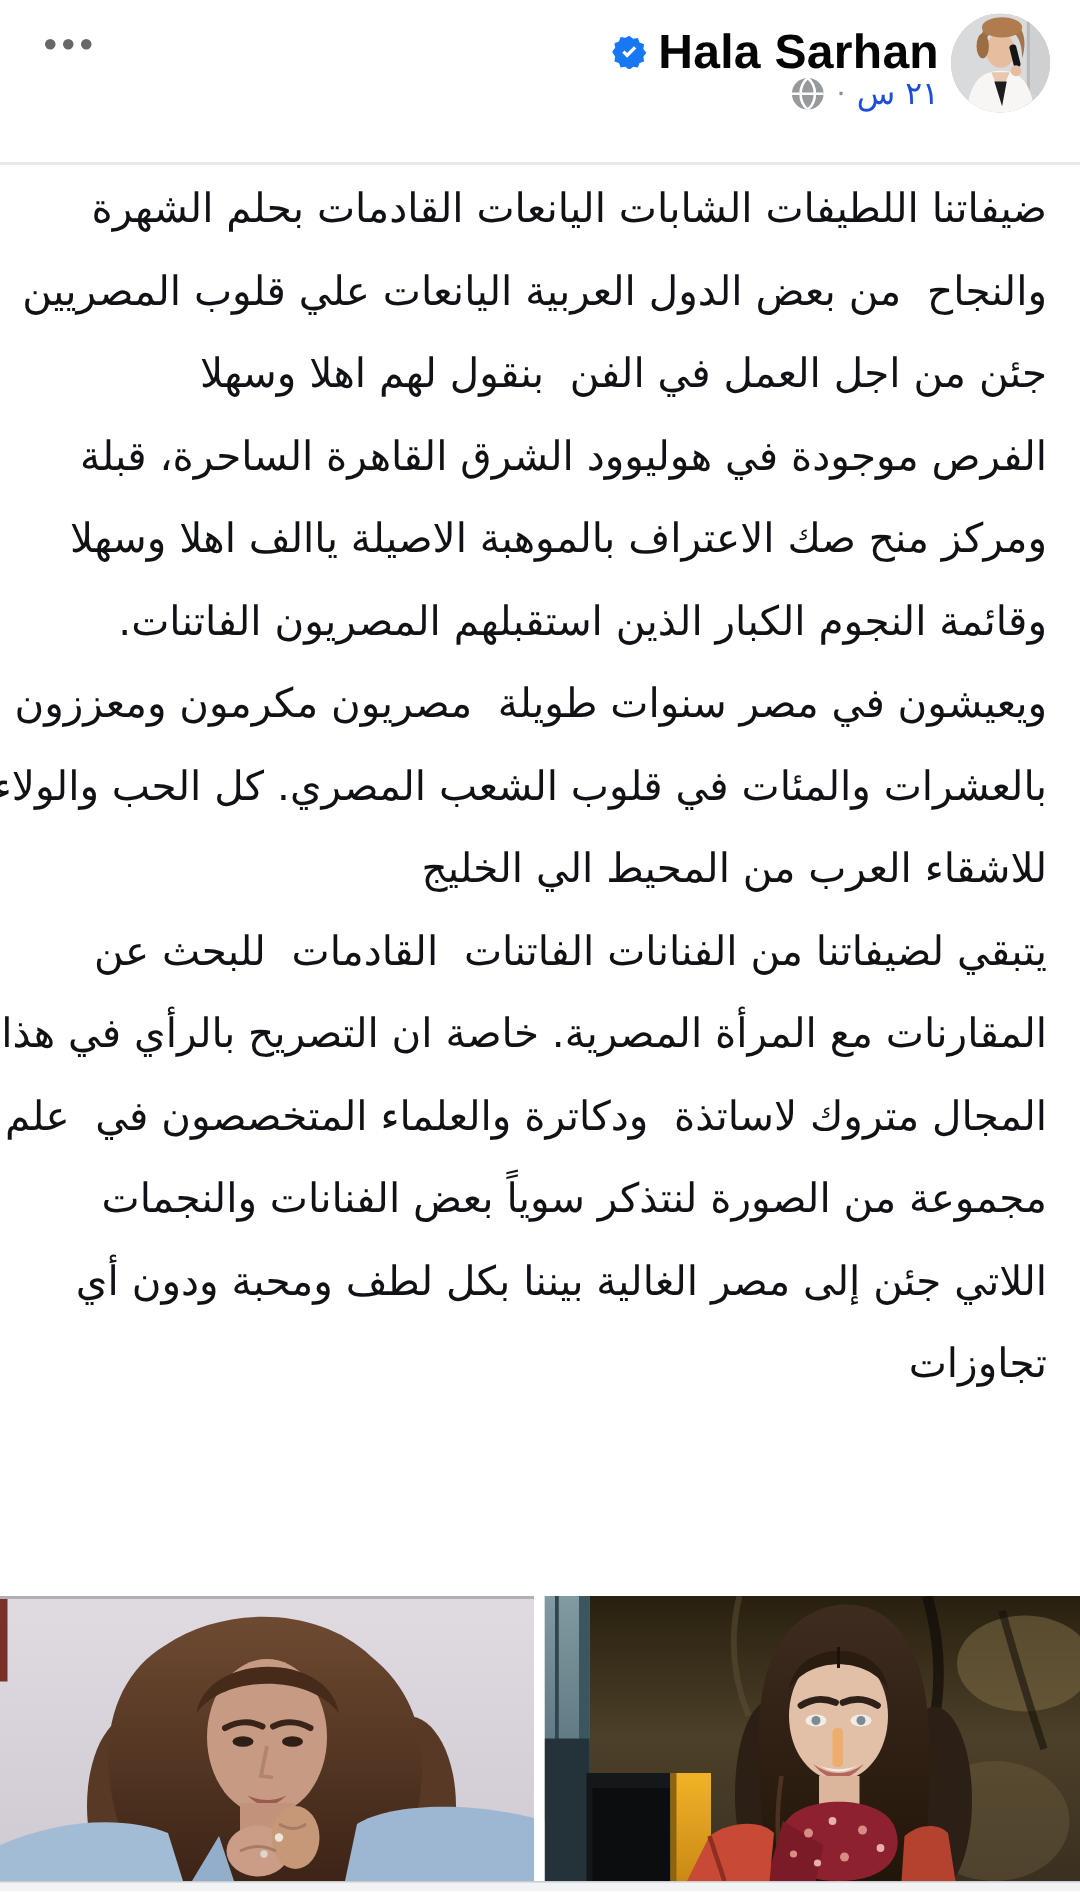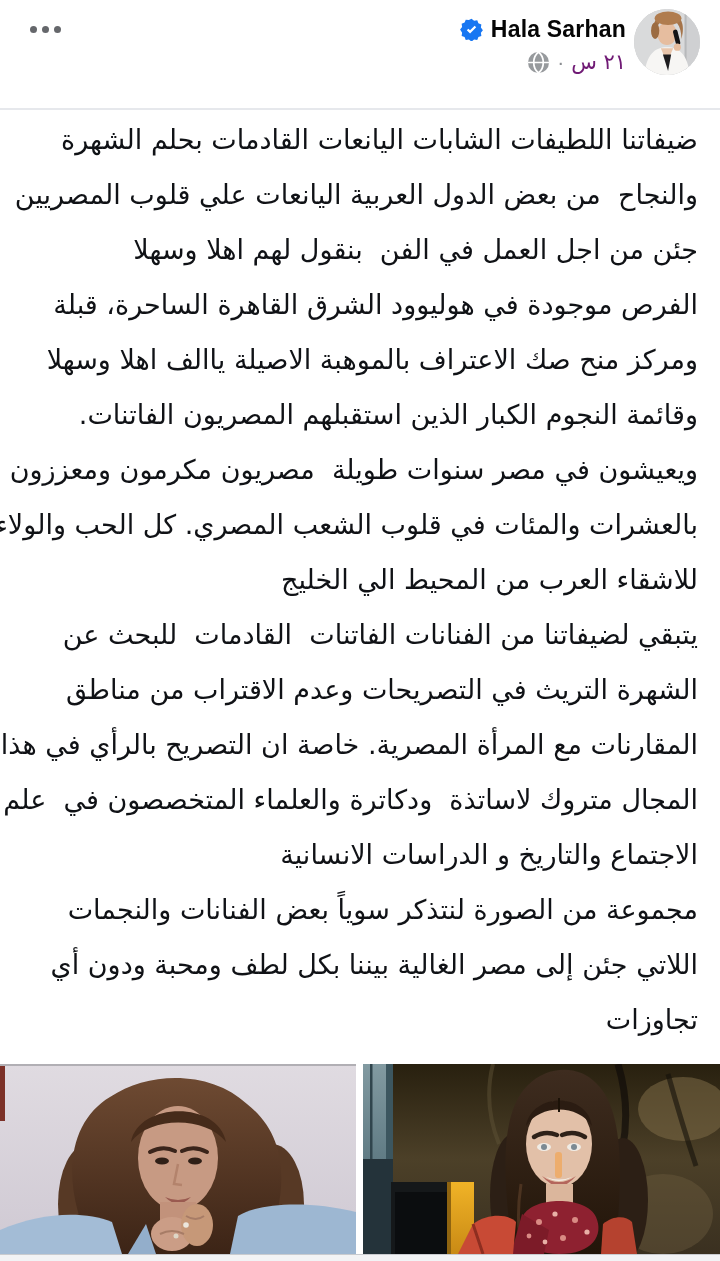--- a/index.html
+++ b/index.html
@@ -14,27 +14,27 @@
   }
   .options-btn i{width:7px;height:7px;border-radius:50%;background:#65676b;display:block;}
   .avatar{
     position:absolute;right:20px;top:9px;width:66px;height:66px;border-radius:50%;
     overflow:hidden;box-shadow:0 0 0 1px rgba(0,0,0,.08) inset;cursor:pointer;background:#d9dadb;
   }
   .name-row{
     position:absolute;right:94px;top:16px;display:flex;flex-direction:row;
     direction:rtl;align-items:center;gap:8px;
   }
-  .name{font-size:23px;font-weight:bold;color:#050505;letter-spacing:.2px;cursor:pointer;direction:ltr;}
+  .name{font-size:32px;font-weight:bold;color:#050505;letter-spacing:.2px;cursor:pointer;direction:ltr;}
   .badge{width:23px;height:23px;display:block;}
   .meta-row{
     position:absolute;right:94px;top:50px;display:flex;direction:rtl;
     align-items:center;gap:7px;color:#8a8d91;font-size:21px;
   }
-  .meta-row .ts{color:#701a75;font-family:"DejaVu Sans",sans-serif;}
+  .meta-row .ts{color:#1d4ed8;font-family:"DejaVu Sans",sans-serif;}
   .globe{width:23px;height:23px;display:block;opacity:.85;}
   .divider{position:absolute;top:108px;left:0;width:720px;height:2px;background:#e6e8ec;}
   
   .post-text{
     position:absolute;top:112px;right:0;left:0;padding:0 22px 0 26px;
     direction:rtl;text-align:right;color:#101216;
     font-family:"DejaVu Sans",sans-serif;
   }
   .post-line{
     height:55px;line-height:55px;font-size:27px;white-space:pre;overflow:visible;
@@ -102,24 +102,22 @@
       <div class="post-line">ضيفاتنا اللطيفات الشابات اليانعات القادمات بحلم الشهرة</div>
       <div class="post-line">والنجاح  من بعض الدول العربية اليانعات علي قلوب المصريين</div>
       <div class="post-line">جئن من اجل العمل في الفن  بنقول لهم اهلا وسهلا</div>
       <div class="post-line">الفرص موجودة في هوليوود الشرق القاهرة الساحرة، قبلة</div>
       <div class="post-line">ومركز منح صك الاعتراف بالموهبة الاصيلة ياالف اهلا وسهلا</div>
       <div class="post-line">وقائمة النجوم الكبار الذين استقبلهم المصريون الفاتنات.</div>
       <div class="post-line">ويعيشون في مصر سنوات طويلة  مصريون مكرمون ومعززون</div>
       <div class="post-line">بالعشرات والمئات في قلوب الشعب المصري. كل الحب والولاء</div>
       <div class="post-line">للاشقاء العرب من المحيط الي الخليج</div>
       <div class="post-line">يتبقي لضيفاتنا من الفنانات الفاتنات  القادمات  للبحث عن</div>
-      <div class="post-line">الشهرة التريث في التصريحات وعدم الاقتراب من مناطق</div>
       <div class="post-line">المقارنات مع المرأة المصرية. خاصة ان التصريح بالرأي في هذا</div>
       <div class="post-line">المجال متروك لاساتذة  ودكاترة والعلماء المتخصصون في  علم</div>
-      <div class="post-line">الاجتماع والتاريخ و الدراسات الانسانية</div>
       <div class="post-line">مجموعة من الصورة لنتذكر سوياً بعض الفنانات والنجمات</div>
       <div class="post-line">اللاتي جئن إلى مصر الغالية بيننا بكل لطف ومحبة ودون أي</div>
       <div class="post-line">تجاوزات</div>
     </div>
 
   <div class="photos">
 
     <div class="photo photo-left">
       <svg width="356" height="190" viewBox="0 0 356 190" preserveAspectRatio="none">
         <defs>

